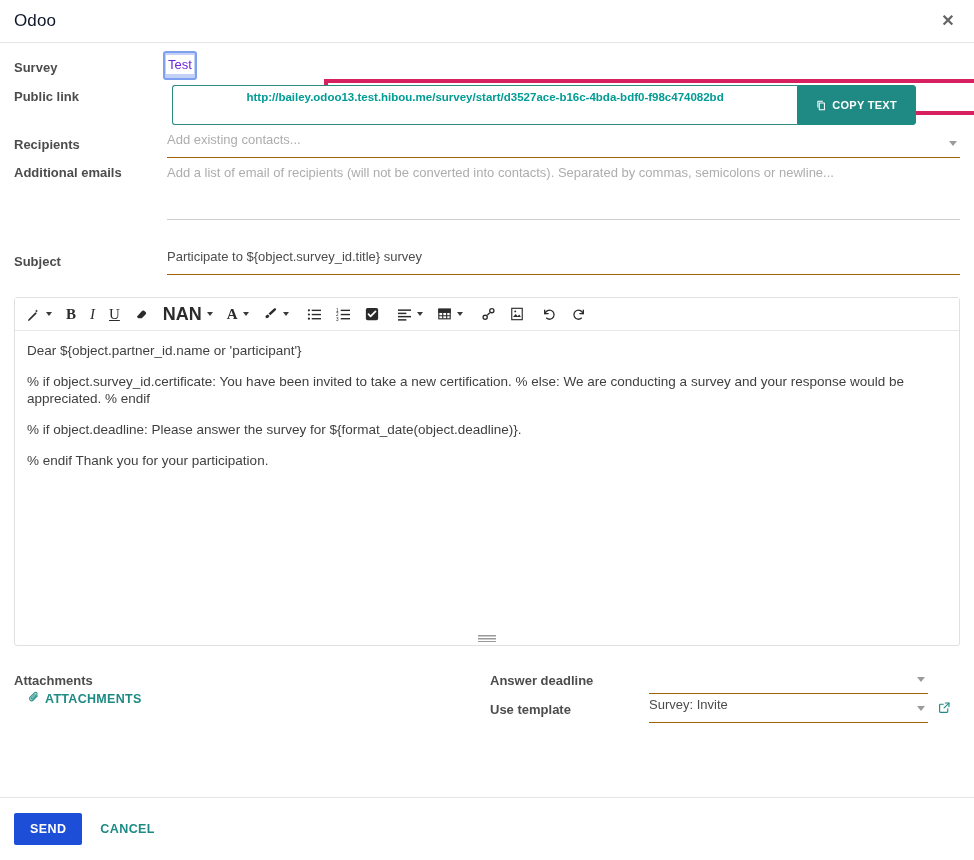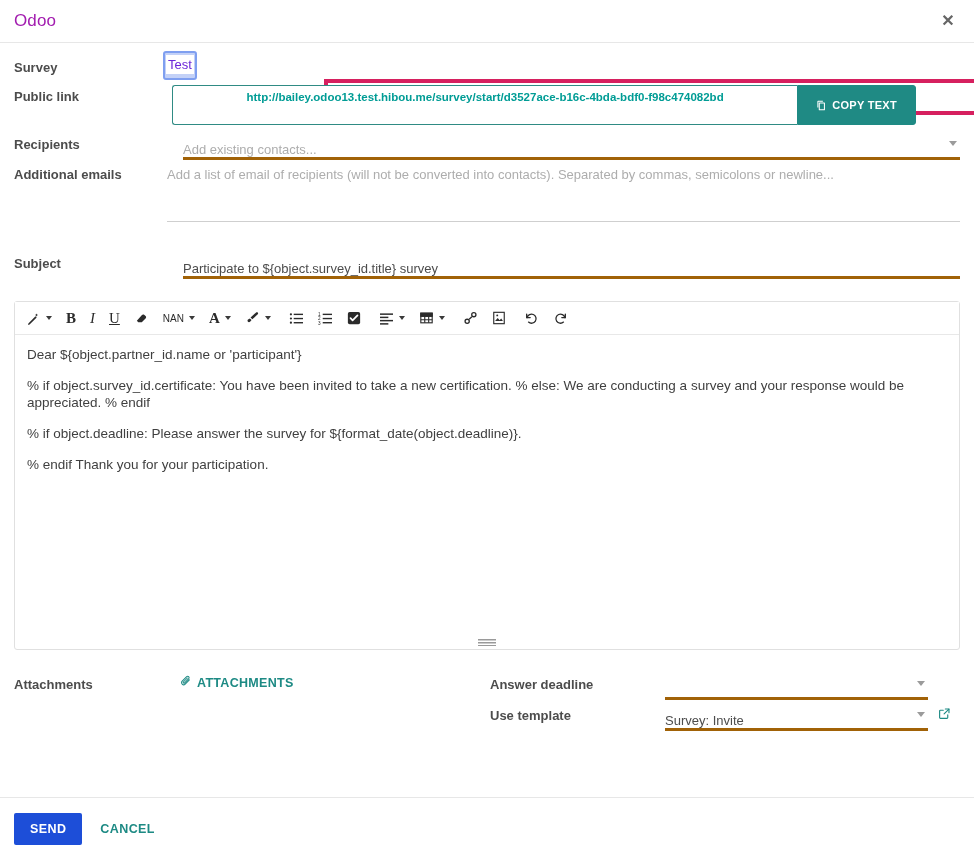--- a/index.html
+++ b/index.html
@@ -22,21 +22,21 @@
     height: 43px;
     border-bottom: 1px solid #e7e7e7;
     display: flex;
     align-items: center;
     padding: 0 14px 0 14px;
     box-sizing: border-box;
     position: relative;
   }
   .modal-title {
     font-size: 17px;
-    color: #a21caf;
+    color: #0f172a;
     font-weight: 400;
     letter-spacing: .1px;
   }
   .close-btn {
     position: absolute;
     right: 12px;
     top: 7px;
     width: 28px;
     height: 28px;
     display: flex;
@@ -157,26 +157,26 @@
     gap: 5px;
     padding: 0 18px;
     cursor: pointer;
     white-space: nowrap;
   }
   .copy-btn svg { display:block; }
 
   
   .row-recipients { margin-top: 12px; }
   .underline-field {
-    border-bottom: 3px solid #a16207;
+    border-bottom: 1px solid #a16207;
     height: 25px;
     display: flex;
-    align-items: flex-end;
-    position: relative;
-    margin-left: 17px;
+    align-items: flex-start;
+    position: relative;
+    margin-left: 1px;
   }
   .placeholder {
     color: #adadad;
     font-size: 13px;
   }
   .caret-down {
     position: absolute;
     right: 3px;
     top: 9px;
     width: 0; height: 0;
@@ -234,21 +234,21 @@
     width: 0; height: 0;
     border-left: 3.5px solid transparent;
     border-right: 3.5px solid transparent;
     border-top: 4.5px solid #3a3a3a;
     margin-left: 1px;
   }
   .tb-b { font-family: "Liberation Serif", serif; font-weight: bold; font-size: 15px; }
   .tb-i { font-family: "Liberation Serif", serif; font-style: italic; font-size: 15px; }
   .tb-u { font-family: "Liberation Serif", serif; text-decoration: underline; font-size: 15px; }
   .tb-a { font-family: "Liberation Serif", serif; font-weight: bold; font-size: 15px; }
-  .tb-nan { font-size: 10px; font-weight: normal; color: #2b2b2b; }
+  .tb-nan { font-size: 18px; font-weight: bold; color: #2b2b2b; }
 
   .editor-content {
     padding: 12px 12px 10px 12px;
     height: 314px;
     box-sizing: border-box;
     font-size: 13.5px;
     color: #3f3f3f;
     line-height: 1.25;
     overflow: hidden;
   }
@@ -276,21 +276,21 @@
       linear-gradient(#9a9a9a,#9a9a9a) 0 3px/100% 1.5px no-repeat,
       linear-gradient(#9a9a9a,#9a9a9a) 0 6px/100% 1.5px no-repeat;
     cursor: ns-resize;
   }
 
   
   .lower {
     display: flex;
     margin-top: 22px;
   }
-  .lower-left { width: 476px; display: flex; }
+  .lower-left { width: 476px; display: flex; flex-direction: column; }
   .lower-right { flex: 1; }
 
   .attach-link {
     color: #1d8a84;
     font-weight: bold;
     font-size: 12.5px;
     letter-spacing: .3px;
     display: inline-flex;
     align-items: center;
     gap: 5px;

